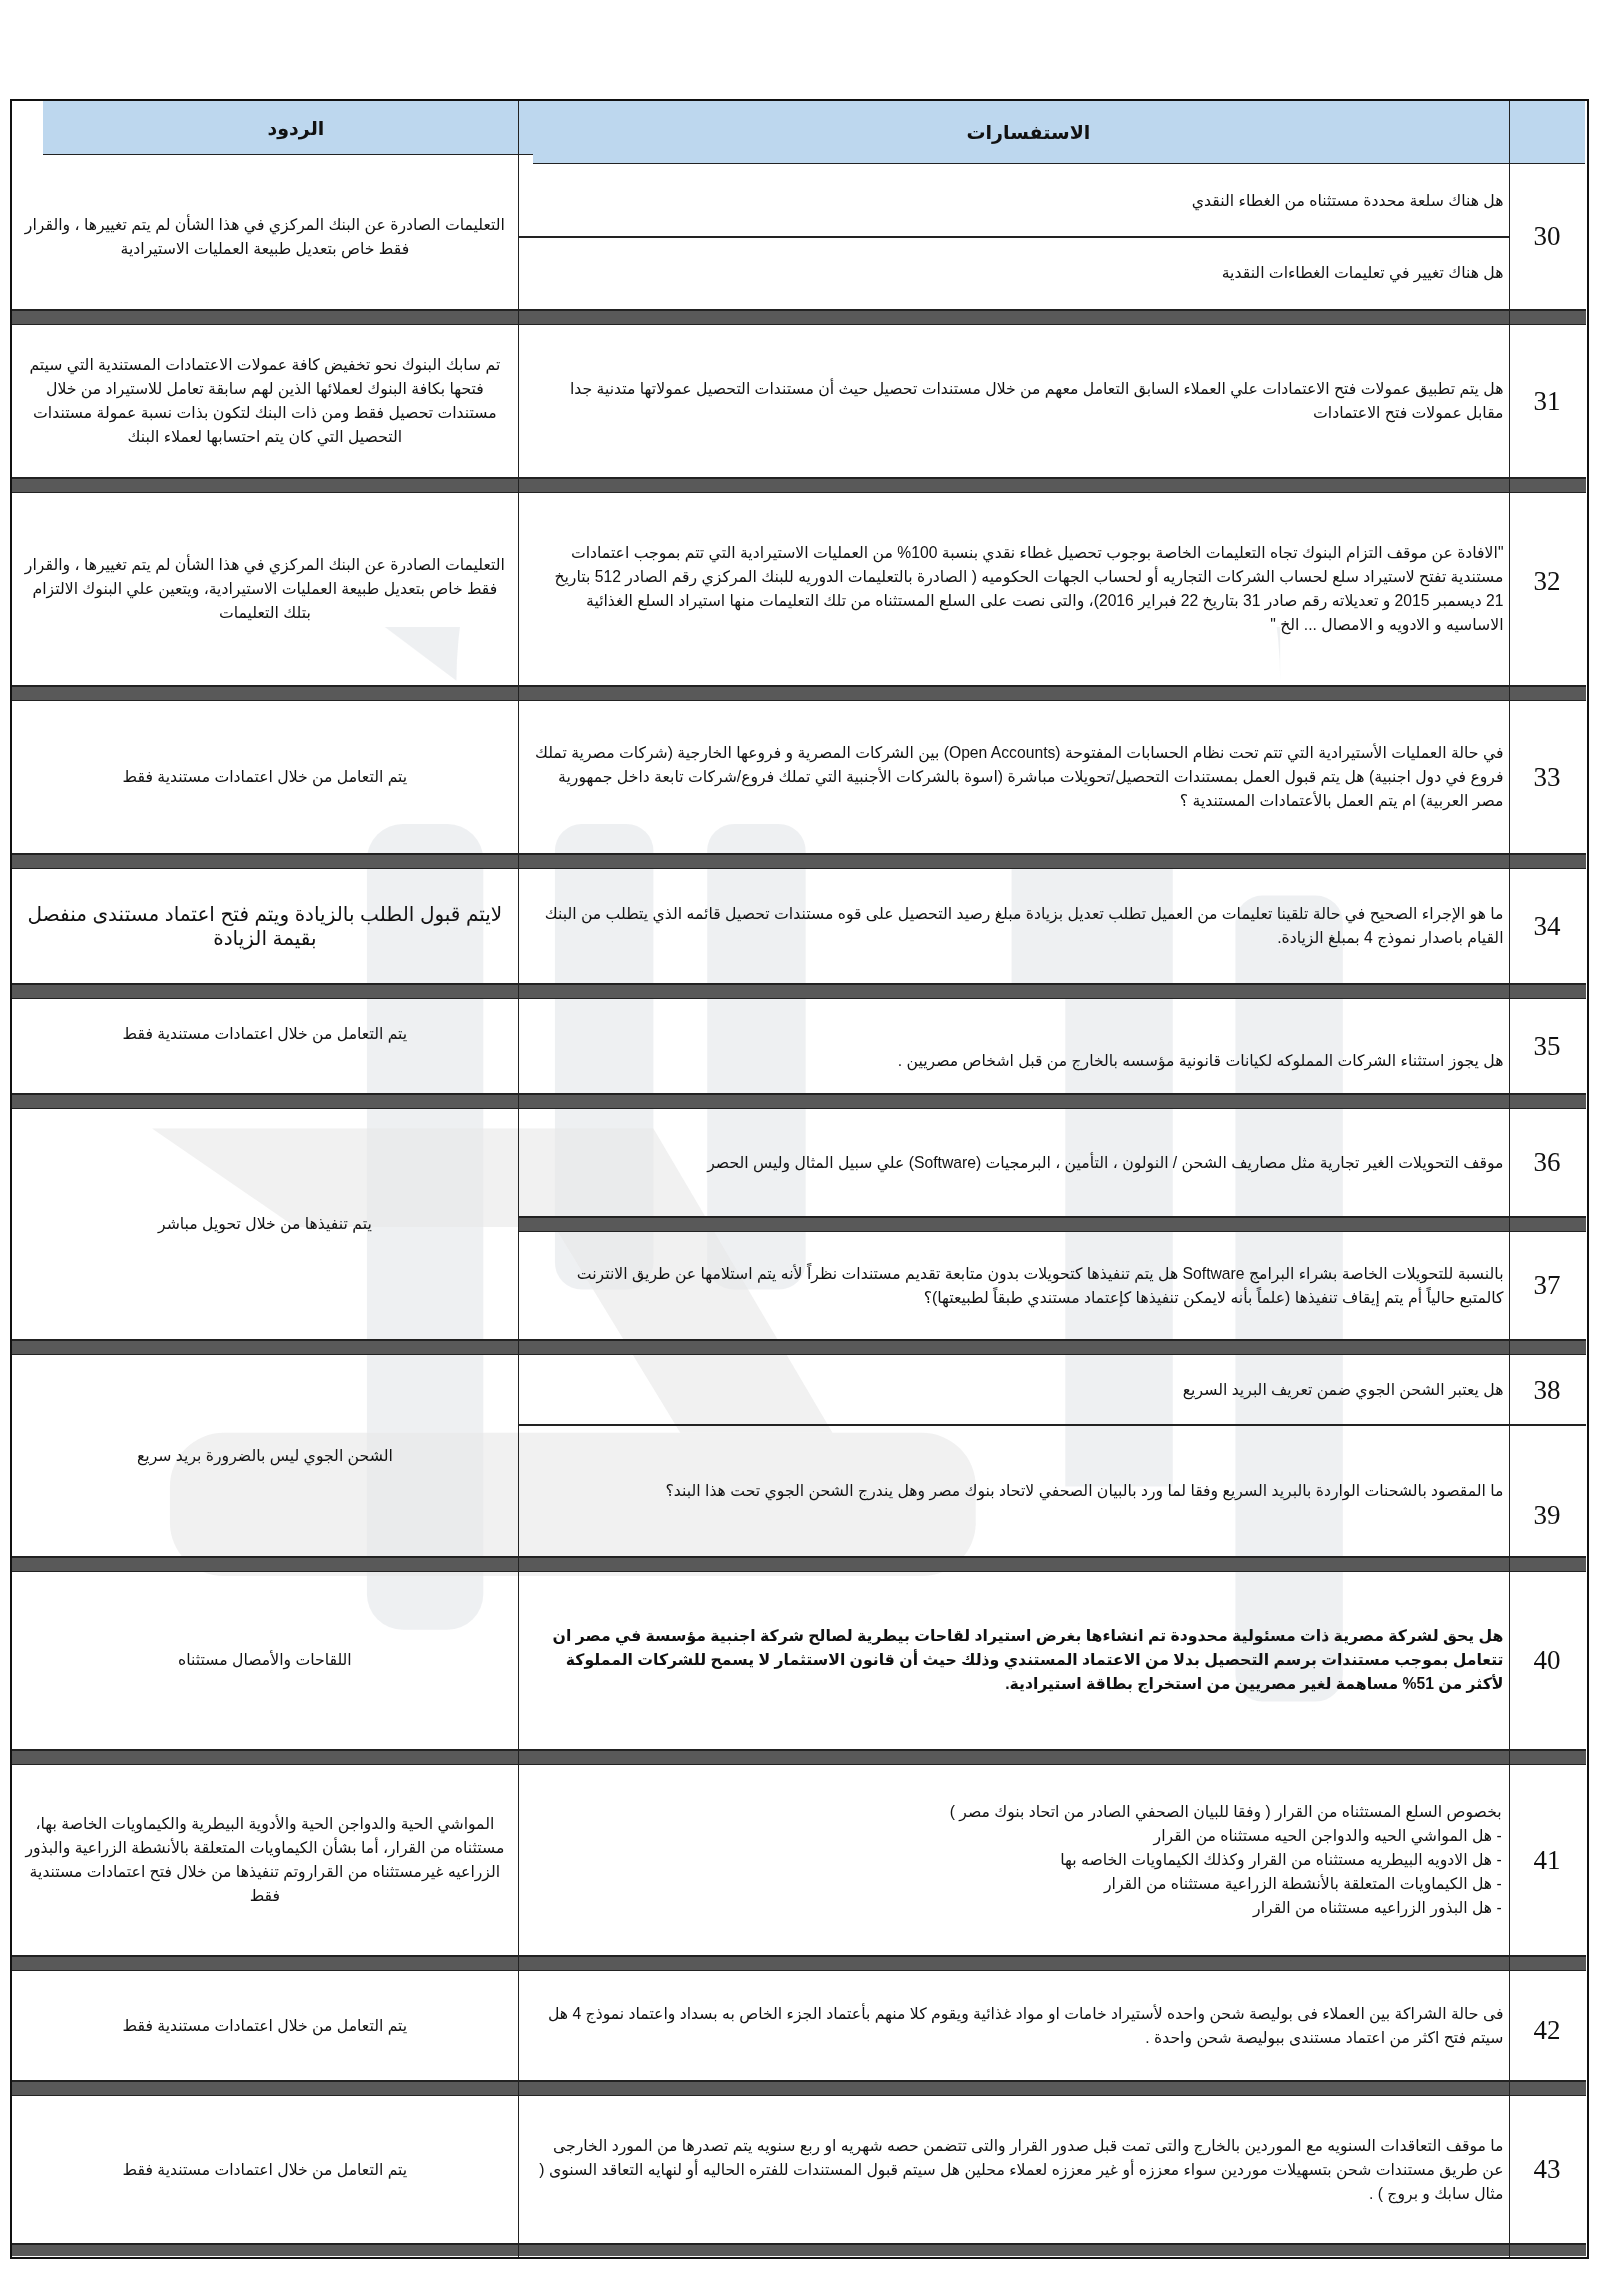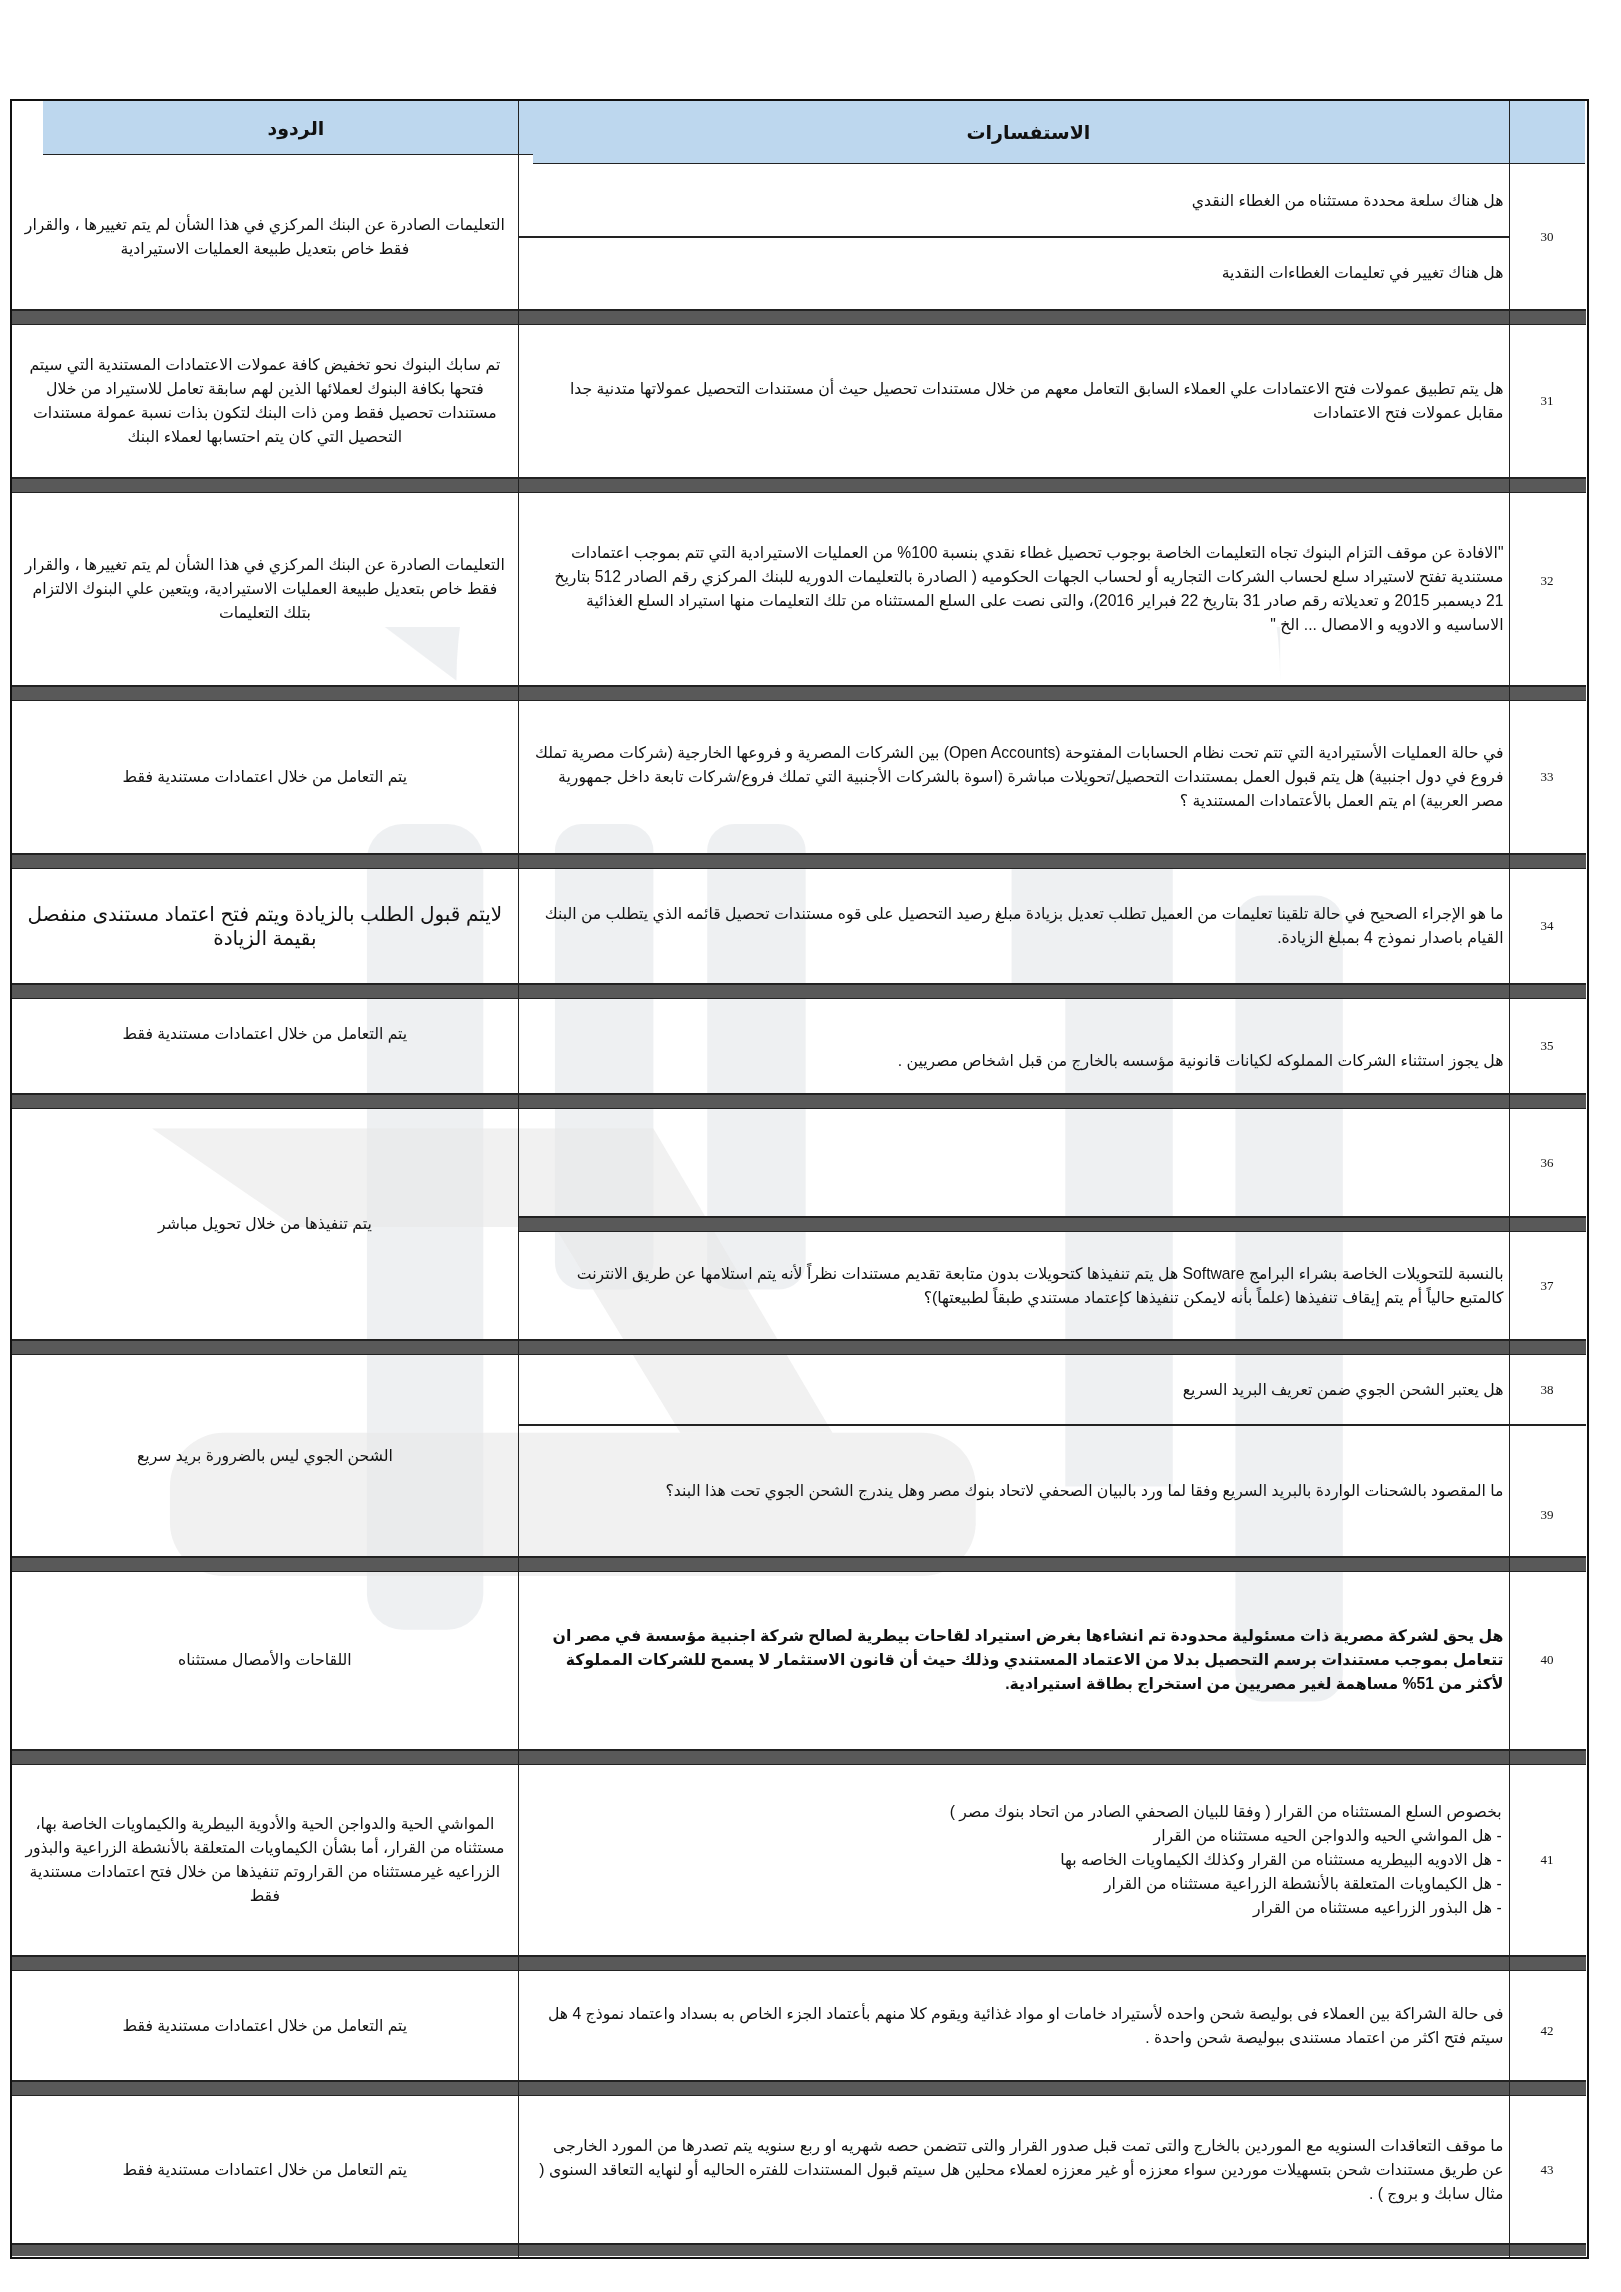--- a/index.html
+++ b/index.html
@@ -66,21 +66,21 @@
     }
     .hline {
       position: absolute;
       height: 1.8px;
       background: #222;
       z-index: 3;
     }
     .num {
       justify-content: center;
       font-family: "Liberation Serif", "DejaVu Serif", serif;
-      font-size: 13px;
+      font-size: 27px;
     }
     .q {
       justify-content: flex-start;
       text-align: right;
       font-size: 15.7px;
       line-height: 24px;
       padding: 0 5.4px 0 16px;
       font-family: "Liberation Sans", "DejaVu Sans", sans-serif;
     }
     .a {
@@ -154,20 +154,21 @@
   <div class="cell q" style="left:506px;top:768px;width:991px;height:114px;">ما هو الإجراء الصحيح في حالة تلقينا تعليمات من العميل تطلب تعديل بزيادة مبلغ رصيد التحصيل على قوه مستندات تحصيل قائمه الذي يتطلب من البنك القيام باصدار نموذج 4 بمبلغ الزيادة.</div>
   <div class="cell num" style="left:1497px;top:768px;width:76px;height:114px;">34</div>
   <div class="gray-bar" style="left:0;width:1574px;top:882px;height:16px;"></div>
 
   <div class="cell a" style="left:0;top:898px;width:506px;height:94px;align-items:flex-start;padding-top:23px;">يتم التعامل من خلال اعتمادات مستندية فقط</div>
   <div class="cell q" style="left:506px;top:898px;width:991px;height:94px;align-items:flex-end;padding-bottom:19.7px;">هل يجوز استثناء الشركات المملوكه لكيانات قانونية مؤسسه بالخارج من قبل اشخاص مصريين .</div>
   <div class="cell num" style="left:1497px;top:898px;width:76px;height:94px;">35</div>
   <div class="gray-bar" style="left:0;width:1574px;top:992px;height:16px;"></div>
 
   <div class="cell a" style="left:0;top:1008px;width:506px;height:229px;">يتم تنفيذها من خلال تحويل مباشر</div>
+  <div class="cell q" style="left:506px;top:1008px;width:991px;height:107px;">موقف التحويلات الغير تجارية مثل مصاريف الشحن / النولون ، التأمين ، البرمجيات (Software) علي سبيل المثال وليس الحصر</div>
   <div class="cell num" style="left:1497px;top:1008px;width:76px;height:107px;">36</div>
   <div class="gray-bar" style="left:506px;width:1068px;top:1115px;height:16px;"></div>
   <div class="cell q" style="left:506px;top:1131px;width:991px;height:107px;">بالنسبة للتحويلات الخاصة بشراء البرامج Software هل يتم تنفيذها كتحويلات بدون متابعة تقديم مستندات نظراً لأنه يتم استلامها عن طريق الانترنت كالمتبع حالياً أم يتم إيقاف تنفيذها (علماً بأنه لايمكن تنفيذها كإعتماد مستندي طبقاً لطبيعتها)؟</div>
   <div class="cell num" style="left:1497px;top:1131px;width:76px;height:107px;">37</div>
   <div class="gray-bar" style="left:0;width:1574px;top:1238px;height:16px;"></div>
 
   <div class="cell a" style="left:0;top:1254px;width:506px;height:202px;">الشحن الجوي ليس بالضرورة بريد سريع</div>
   <div class="cell q" style="left:506px;top:1254px;width:991px;height:70px;">هل يعتبر الشحن الجوي ضمن تعريف البريد السريع</div>
   <div class="cell num" style="left:1497px;top:1254px;width:76px;height:70px;">38</div>
   <div class="hline" style="left:506px;width:1068px;top:1323px;"></div>

